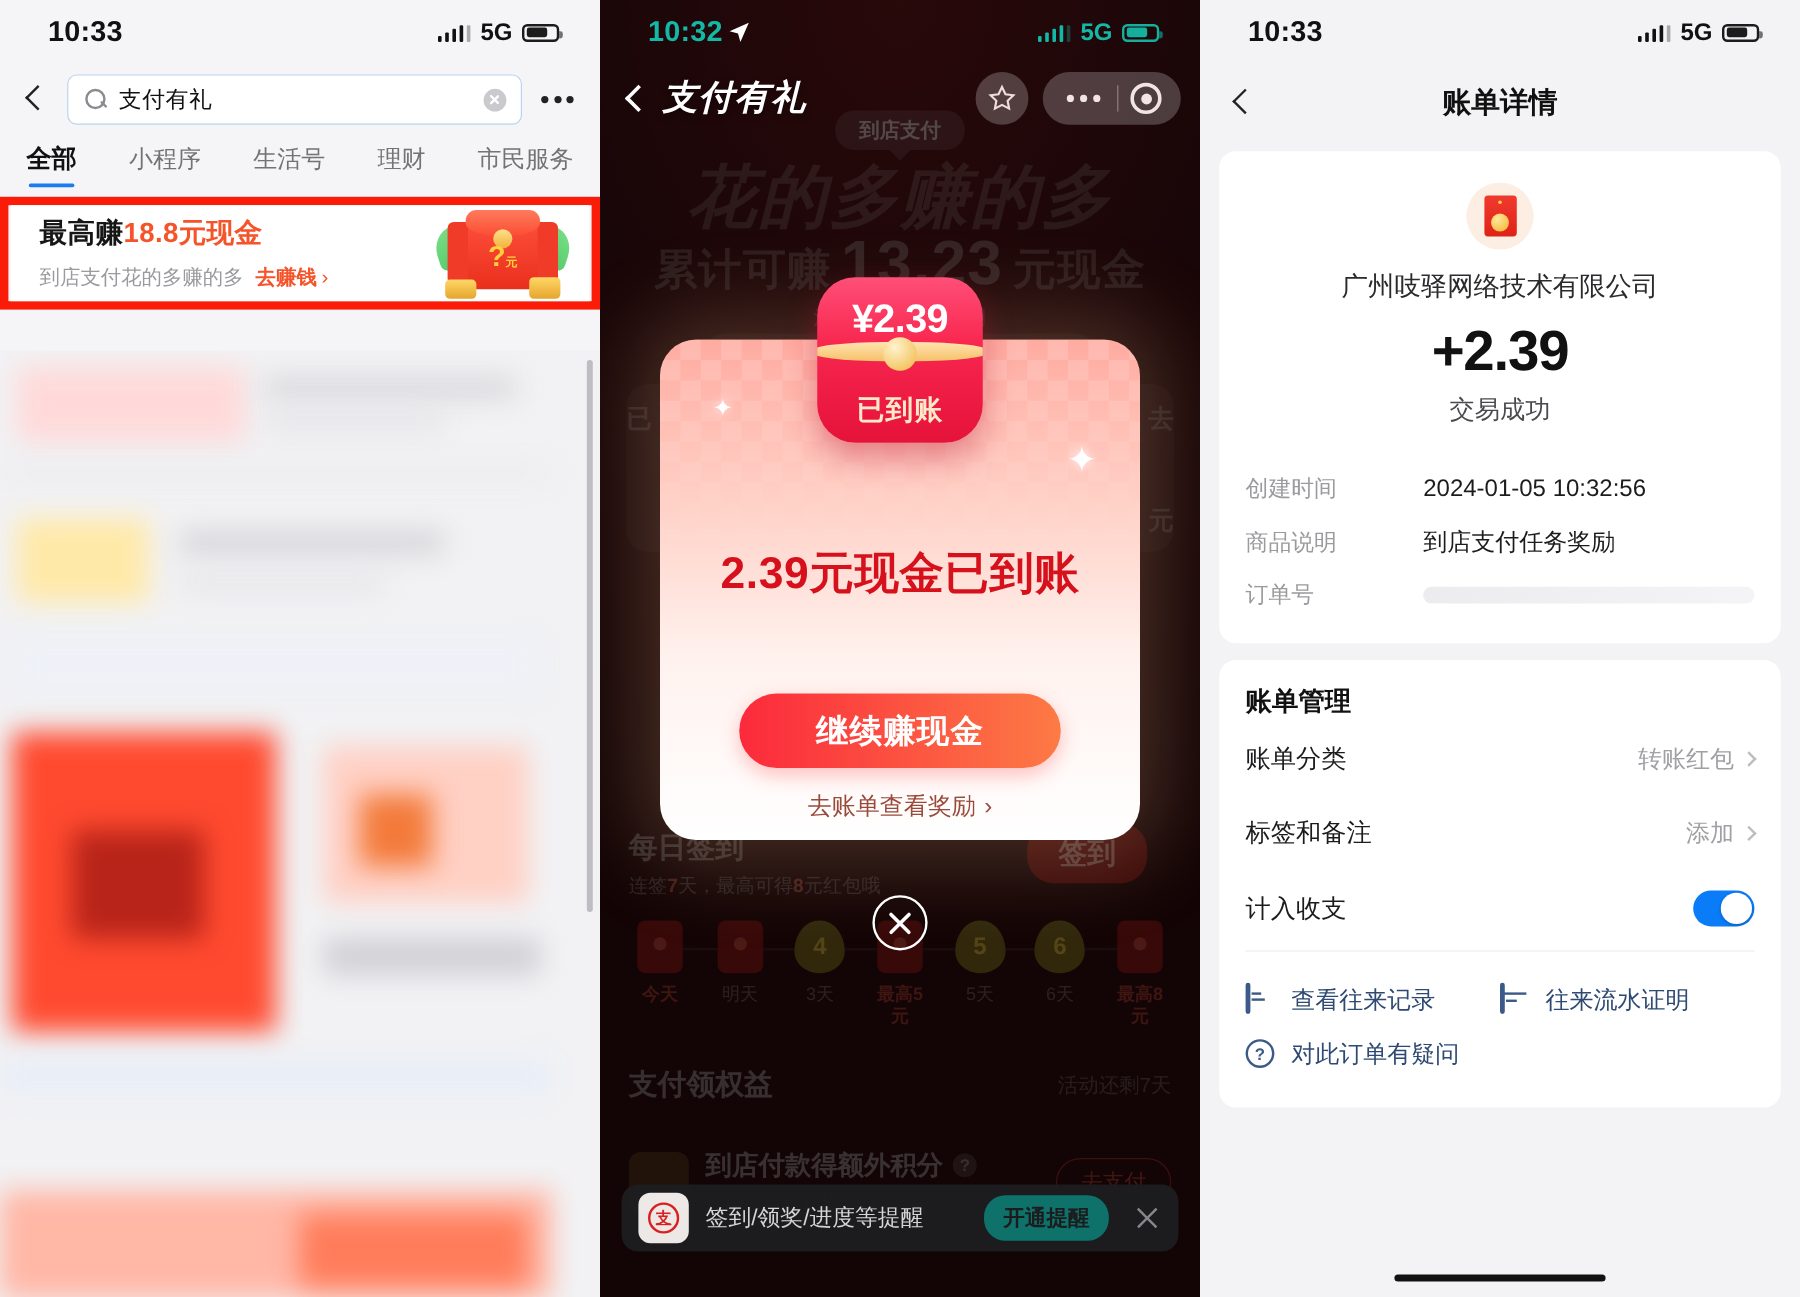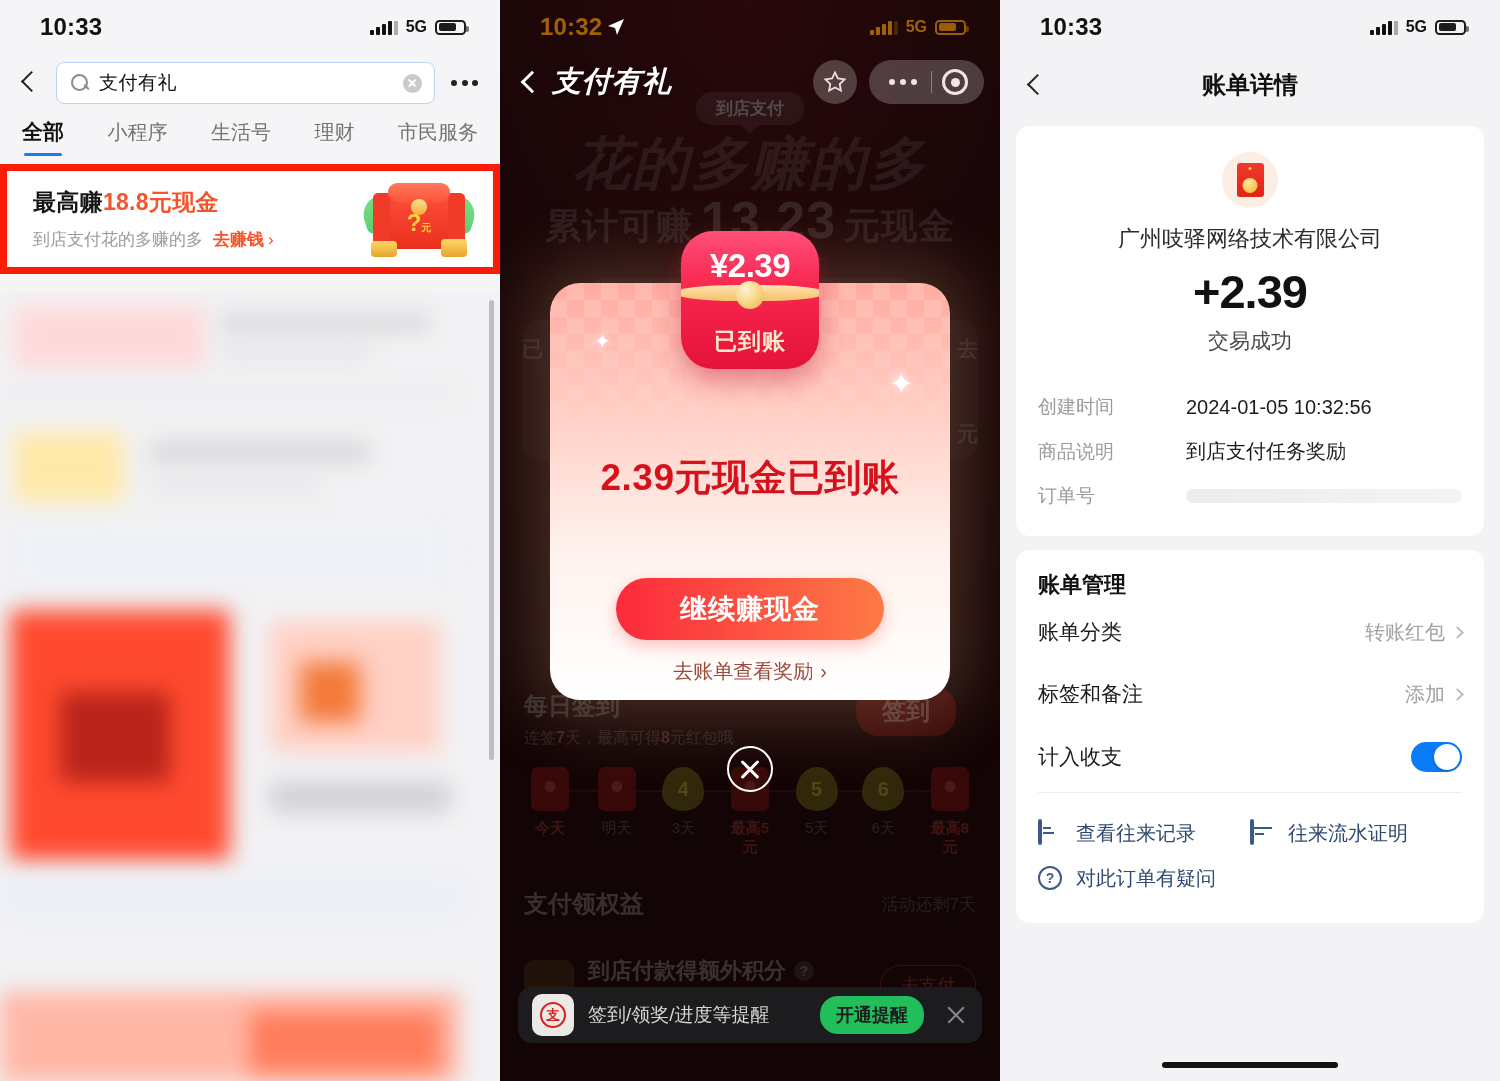--- a/index.html
+++ b/index.html
@@ -20,21 +20,21 @@
   }
   .sb-time { font-size: 24px; font-weight: 700; letter-spacing: .2px; }
   .sb-right { display: flex; align-items: center; gap: 8px; }
   .sb-bars { display: flex; align-items: flex-end; gap: 2.5px; height: 15px; }
   .sb-bars i { display: block; width: 3.5px; background: currentColor; border-radius: 1px; }
   .sb-bars i:nth-child(1){height:5px}
   .sb-bars i:nth-child(2){height:8px}
   .sb-bars i:nth-child(3){height:11px}
   .sb-bars i:nth-child(4){height:14px}
   .sb-bars i:nth-child(5){height:14px;opacity:.32}
-  .sb-net { font-size: 16px; font-weight: 600; }
+  .sb-net { font-size: 20px; font-weight: 600; }
   .sb-batt { position: relative; width: 31px; height: 15px; border:2px solid currentColor; border-radius:4.5px; padding:1.6px; opacity:.95; }
   .sb-batt::after { content:""; position:absolute; right:-5px; top:4.2px; width:2.6px;height:6px;border-radius:0 2px 2px 0;background:currentColor;opacity:.6;}
   .sb-batt u { display:block; height:100%; width:72%; background: currentColor; border-radius: 2px; }
 
   
   #panel-search { background: #f5f5f7; color: #111; }
   .search-row { display:flex; align-items:center; gap:14px; padding: 8px 22px 0 16px; }
   .back-chevron { width:26px;height:26px;flex:0 0 26px; position:relative; }
   .back-chevron::before{
     content:""; position:absolute; left:8px; top:4px; width:13px;height:13px;
@@ -59,21 +59,21 @@
   .tab { font-size:20px; color:#737373; padding-bottom:10px; position:relative; }
   .tab.active { font-weight:700; color:#111; font-size:21px;}
   .tab.active::after{
     content:""; position:absolute; left:50%; transform:translateX(-50%); bottom:0;
     width:38px;height:3.4px;border-radius:2px;background:#1a7cf0;
   }
 
   .promo-wrap { position:relative; margin: 8px 0 0 0; padding: 0 2px; }
   .promo-highlight { border: 7px solid #fb1b09; }
   .promo-card {
-    background:#fff; height:96px; display:flex; align-items:center; justify-content:space-between;
+    background:#fff; height:80px; display:flex; align-items:center; justify-content:space-between;
     padding: 0 18px 0 24px;
   }
   .promo-l1 { font-size:23px; font-weight:700; color:#161616; letter-spacing:.3px;}
   .promo-l1 em { font-style:normal; color:#f5542a; }
   .promo-l2 { margin-top:10px; font-size:17px; color:#9a9a9f; display:flex;align-items:center; gap:10px;}
   .promo-go { color:#f5542a; font-weight:700; }
   .promo-go::after{ content:"›"; margin-left:4px; font-weight:400;}
   
   .rp-art{position:relative;width:108px;height:76px;flex:0 0 108px;}
   .rp-leafL,.rp-leafR{position:absolute;top:16px;width:30px;height:34px;background:linear-gradient(150deg,#7ee08a,#49c463);border-radius:60% 18% 60% 18%;}
@@ -191,21 +191,21 @@
   .modal-close::before{transform:rotate(45deg)}
   .modal-close::after{transform:rotate(-45deg)}
 
   .toast{
     position:absolute;left:18px;right:18px;bottom:38px;height:56px;border-radius:14px;background:#1d1d1f;
     display:flex;align-items:center;gap:14px;padding:0 14px; opacity:.97;
   }
   .toast-ico{width:42px;height:42px;border-radius:10px;background:#f4f0ee;display:flex;align-items:center;justify-content:center;}
   .toast-ico u{width:26px;height:26px;border-radius:50%;border:2.5px solid #e02020;display:flex;align-items:center;justify-content:center;font-size:13px;color:#e02020;font-weight:700;}
   .toast-txt{font-size:19px;color:#dcdcdc;}
-  .toast-btn{margin-left:auto;background:#22c55e;color:#1d1d1f;border-radius:18px;padding:7px 16px;font-size:18px;font-weight:600;}
+  .toast-btn{margin-left:auto;background:#0f766e;color:#1d1d1f;border-radius:18px;padding:7px 16px;font-size:18px;font-weight:600;}
   .toast-x{width:24px;height:24px;position:relative;flex:0 0 24px;margin-left:6px;}
   .toast-x::before,.toast-x::after{content:"";position:absolute;left:1px;top:11px;width:22px;height:1.8px;background:#8c8c90;}
   .toast-x::before{transform:rotate(45deg)}.toast-x::after{transform:rotate(-45deg)}
 
   
   #panel-bill { background:#f3f3f5; color:#111; }
   .bill-nav{position:relative;height:62px;display:flex;align-items:center;justify-content:center;}
   .bill-back{position:absolute;left:22px;width:26px;height:26px;}
   .bill-back::before{content:"";position:absolute;left:8px;top:5px;width:13px;height:13px;border-left:2.6px solid #222;border-bottom:2.6px solid #222;transform:rotate(45deg);}
   .bill-title{font-size:24px;font-weight:700;}
@@ -332,21 +332,21 @@
       <div class="bcard" style="left:0px;top:590px;width:460px;height:30px;background:#e8eef7;"></div>
       <div class="bcard" style="left:0px;top:700px;width:460px;height:90px;background:#ffb7a6;"></div>
       <div class="bcard" style="left:250px;top:720px;width:190px;height:60px;background:#ff7c5a;"></div>
     </div>
     <div class="feed-scrollbar"></div>
   </div>
 
   <div class="panel" id="panel-campaign">
     <div class="camp-bg"></div>
 
-    <div class="statusbar" style="color:#a16207;position:relative;z-index:3">
+    <div class="statusbar" style="color:#14b8a6;position:relative;z-index:3">
       <div style="display:flex;align-items:center;gap:4px">
         <div class="sb-time">10:32</div>
         <svg width="20" height="20" viewBox="0 0 20 20">
             <path d="M18 2 L2 9 L9 11 L11 18 Z" fill="#fff"></path>
           </svg>
       </div>
       <div class="sb-right">
         <div class="sb-bars">
             <i></i>
             <i></i>

